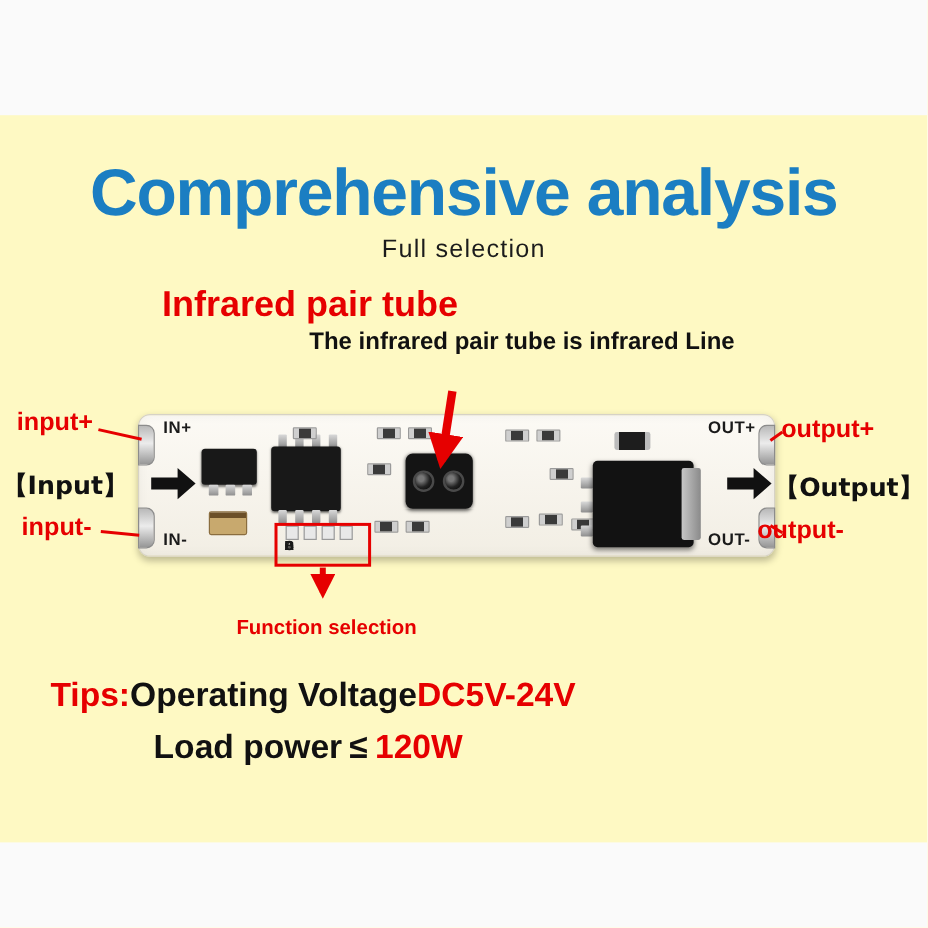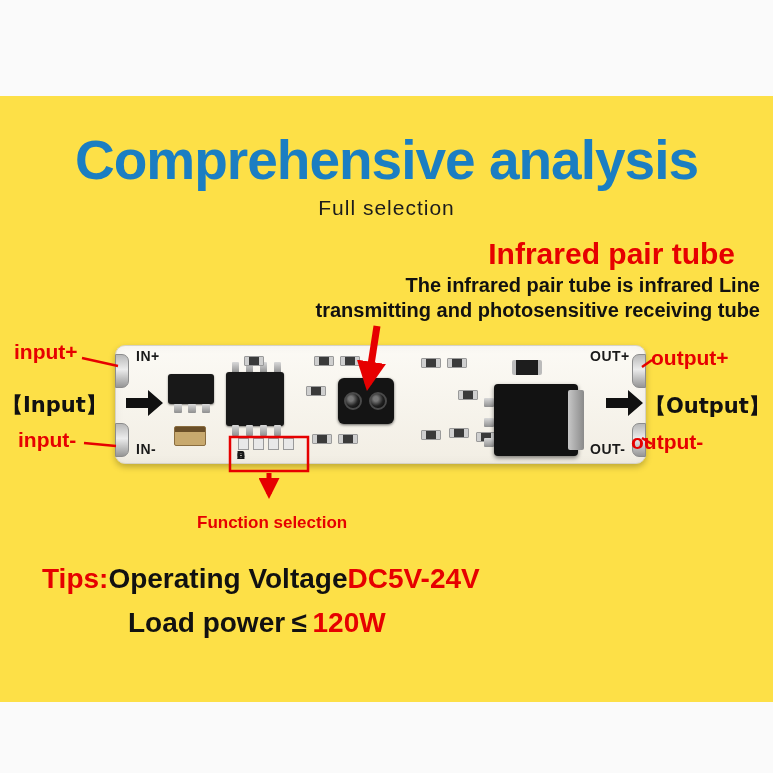--- a/index.html
+++ b/index.html
@@ -3,40 +3,40 @@
 <meta charset="utf-8">
 <style>
   :root{
     --accent:#e60000;
     --title-color:#1b7ec2;
     --ink:#111111;
   }
   *{box-sizing:border-box;}
   html,body{margin:0;padding:0;background:#ffffff;}
   body{font-family:"Liberation Sans","DejaVu Sans",sans-serif;}
-  .stage{position:relative;width:773px;height:773px;background:#fde047;overflow:hidden;}
+  .stage{position:relative;width:773px;height:773px;background:#fef9c3;overflow:hidden;}
   .band{position:absolute;left:0;width:773px;background:#fafafa;}
   .band-top{top:0;height:96px;}
   .band-bottom{top:702px;height:71px;}
 
   .title{
     position:absolute;top:130px;left:0;width:773px;margin:0;
     text-align:center;color:var(--title-color);
     font-size:55px;font-weight:700;letter-spacing:-1px;line-height:1.1;
   }
   .subtitle{
     position:absolute;top:196px;left:0;width:773px;text-align:center;
     color:#1c1c1c;font-size:21px;letter-spacing:1px;font-weight:400;
   }
   .callout-heading{
-    position:absolute;top:237px;left:135px;width:600px;text-align:right;
+    position:absolute;top:237px;left:135px;width:600px;text-align:left;
     color:var(--accent);font-size:30px;font-weight:700;
   }
   .callout-desc{
-    position:absolute;top:273px;left:110px;width:650px;text-align:right;
+    position:absolute;top:273px;left:110px;width:650px;text-align:center;
     color:var(--ink);font-size:20px;font-weight:700;line-height:25px;
   }
 
   .ann{position:absolute;font-size:21px;font-weight:700;white-space:nowrap;z-index:4;}
   .red{color:var(--accent);}
   .dark{color:var(--ink);}
   .bracket{font-family:"DejaVu Sans","Liberation Sans",sans-serif;font-size:21px;text-align:center;}
 
   .fn-select{
     position:absolute;top:513px;left:197px;color:var(--accent);
@@ -93,21 +93,20 @@
 <div class="stage">
   <div class="band band-top"></div>
   <div class="band band-bottom"></div>
 
   <h1 class="title">Comprehensive analysis</h1>
   <div class="subtitle">Full selection</div>
 
   <div class="callout-heading">Infrared pair tube</div>
   <div class="callout-desc">
     <div>The infrared pair tube is infrared Line</div>
-    <div>transmitting and photosensitive receiving tube</div>
   </div>
 
   <div class="ann red" style="left:14px;top:340px;">input+</div>
   <div class="ann dark bracket" style="left:2px;top:391px;">【Input】</div>
   <div class="ann red" style="left:18px;top:428px;">input-</div>
 
   <div class="ann red" style="left:651px;top:346px;">output+</div>
   <div class="ann dark bracket" style="left:645px;top:392px;">【Output】</div>
   <div class="ann red" style="left:631px;top:430px;">output-</div>
 

